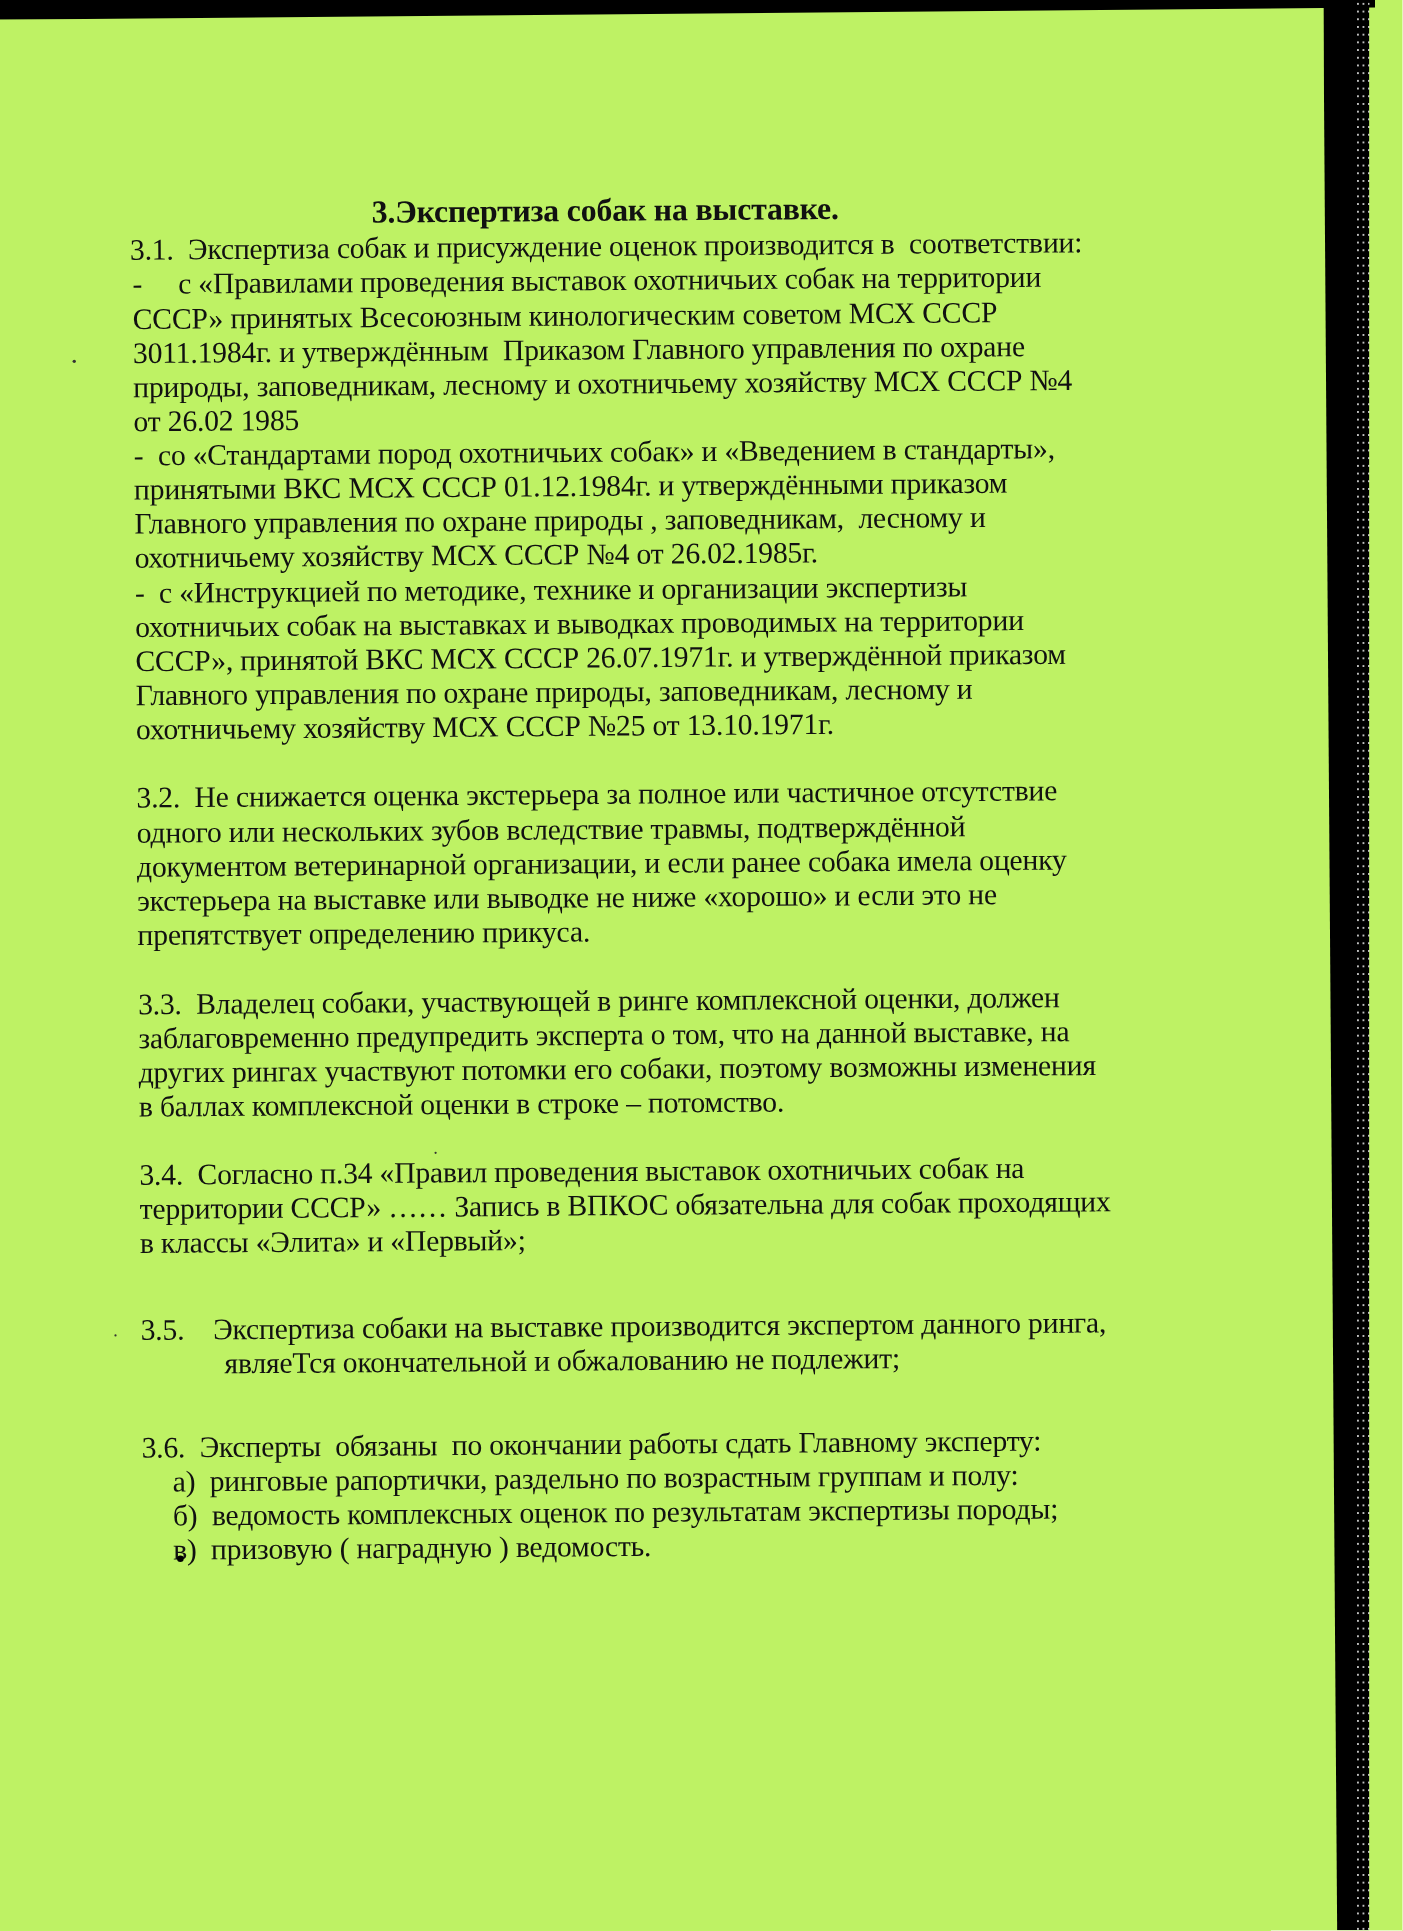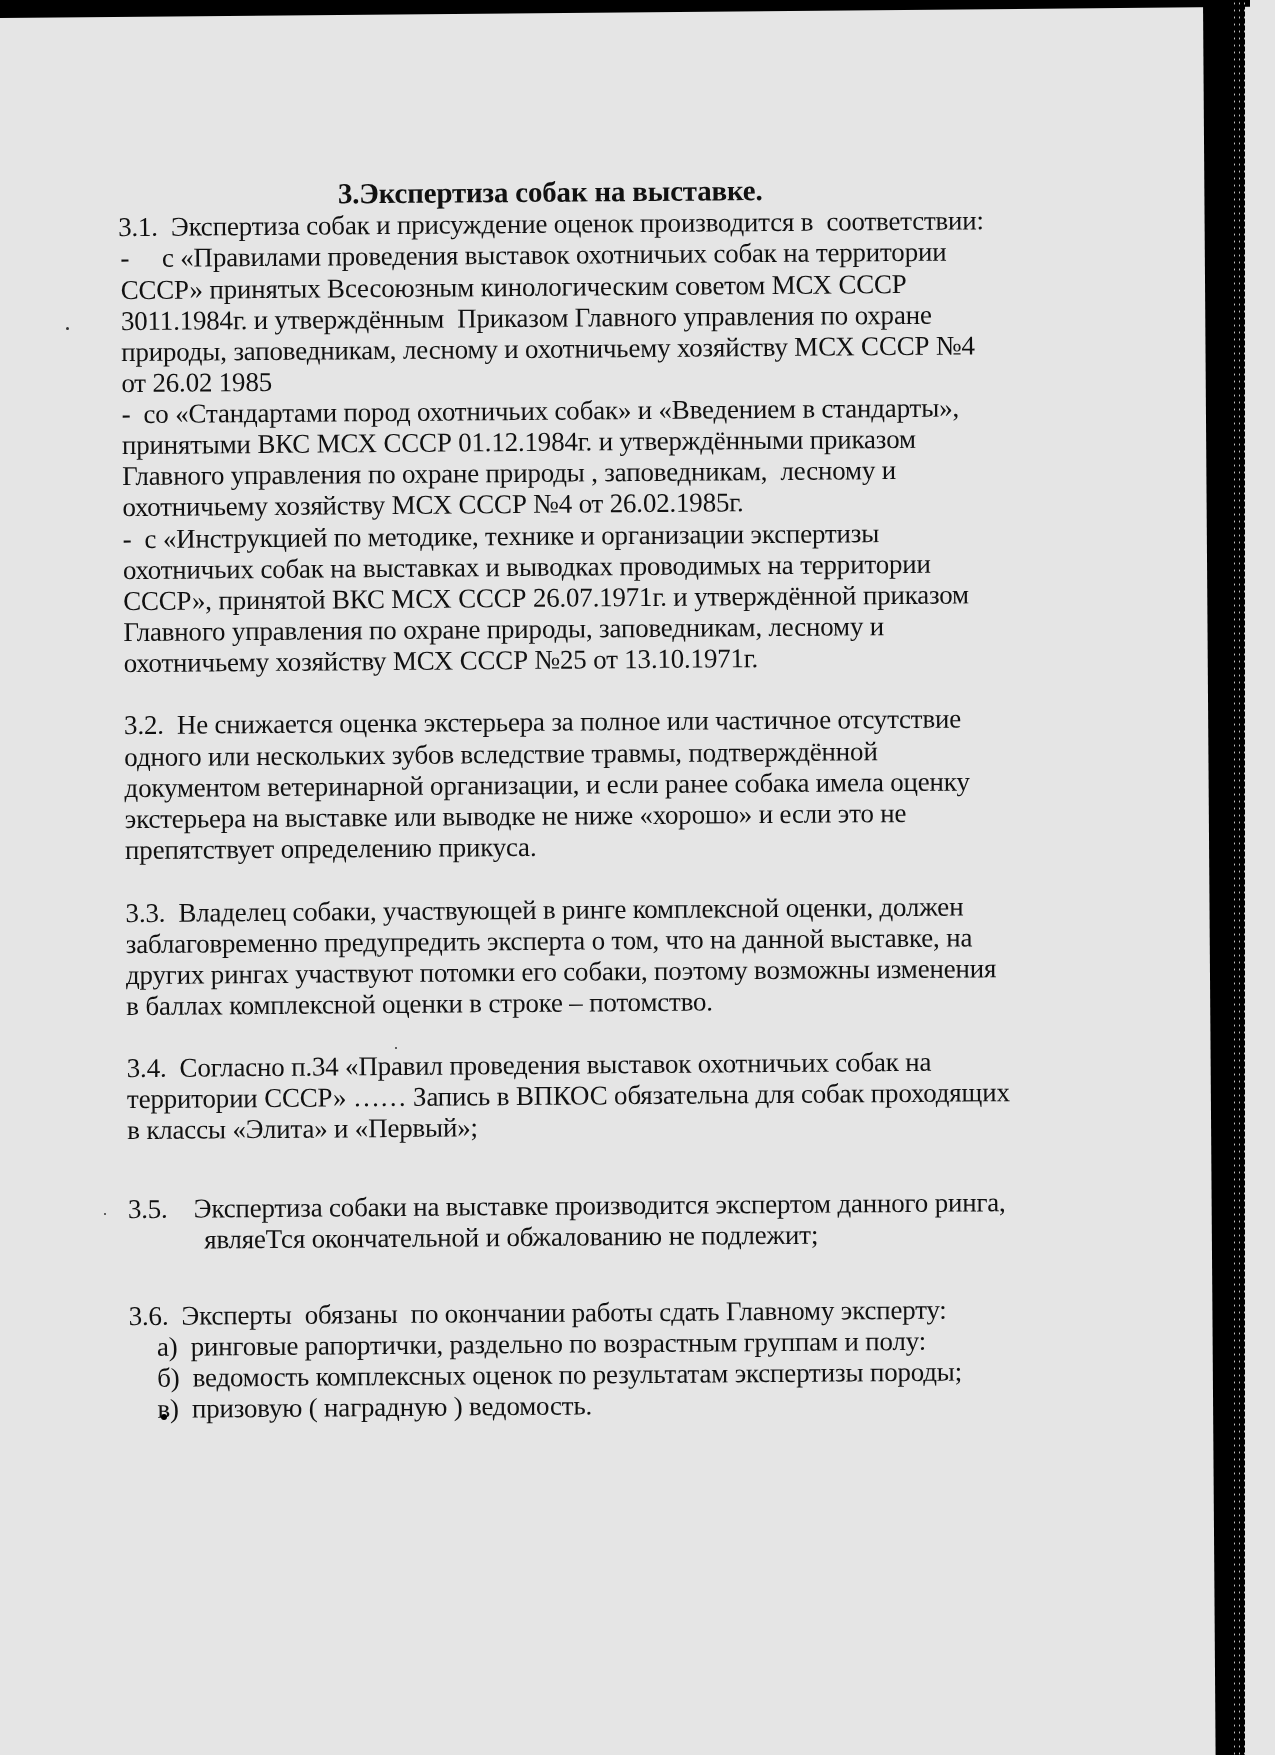--- a/index.html
+++ b/index.html
@@ -1,17 +1,17 @@
 <!DOCTYPE html>
 <html><head>
 <meta charset="utf-8">
 <style>
   html, body { margin: 0; padding: 0; background: #fff; }
   body { width: 1275px; height: 1755px; position: relative; overflow: hidden; }
-  .page { position: absolute; left: 0; top: 0; width: 1275px; height: 1755px; background: #e5e5e5; }
+  .page { position: absolute; left: 0; top: 0; width: 1275px; height: 1755px; background: #bef264; }
   .scan-top { position: absolute; left: 0; top: 0; width: 1250px; height: 18px; background: #000;
     clip-path: polygon(0 0, 100% 0, 100% 38%, 0 100%); }
   .scan-right { position: absolute; top: 0; left: 1203px; width: 42px; height: 1755px; background: #000;
     clip-path: polygon(0 0, 100% 0, 100% 100%, 30% 100%); }
   .scan-right-noise { position: absolute; top: 0; left: 1232px; width: 13px; height: 1755px;
     background-image: radial-gradient(#fff 0.6px, transparent 0.8px); background-size: 5px 7px; opacity: .75; }
   .content { position: absolute; left: 0; top: 0; width: 1275px; height: 1755px;
     transform: rotate(-0.45deg); transform-origin: 130px 210px; }
   .line { position: absolute; white-space: pre; font-family: "Liberation Serif", "DejaVu Serif", serif;
     font-size: 27px; color: #111; letter-spacing: -0.2px; line-height: 1; }

